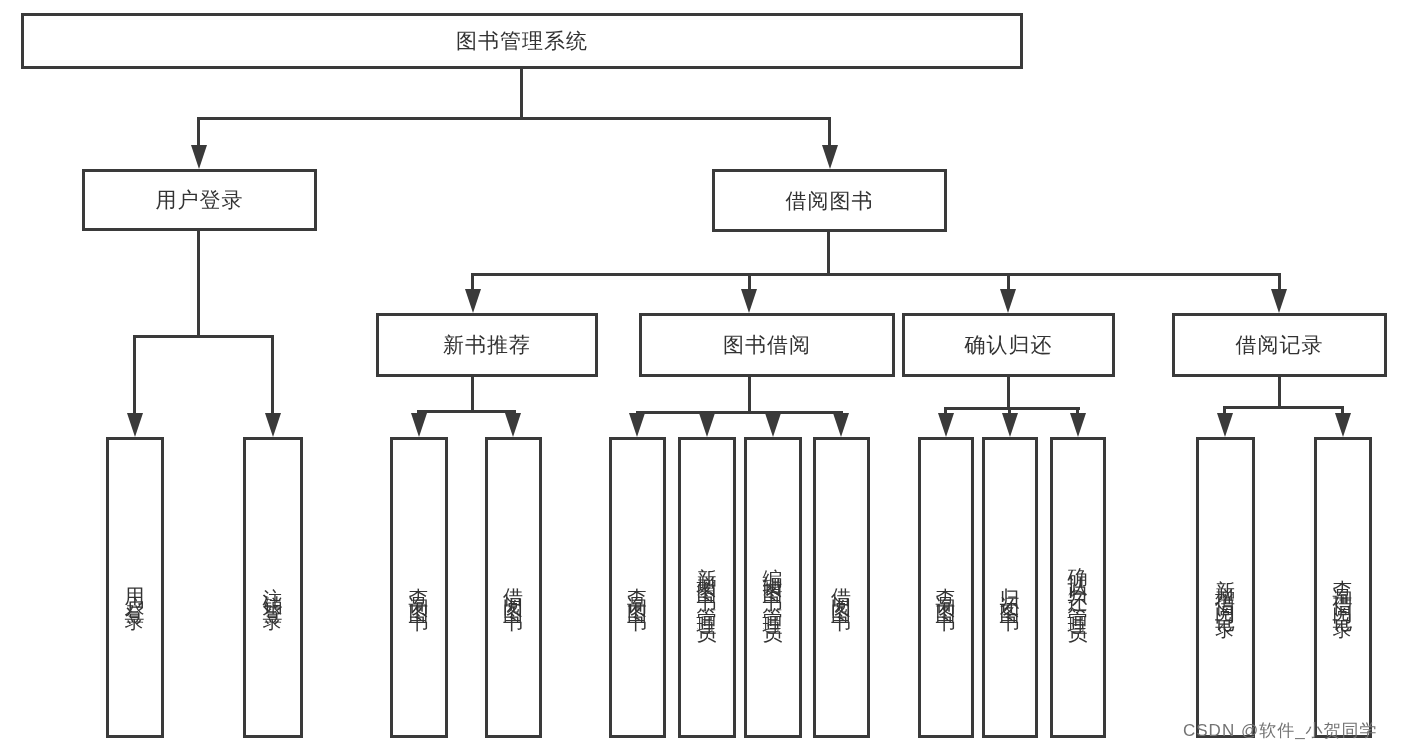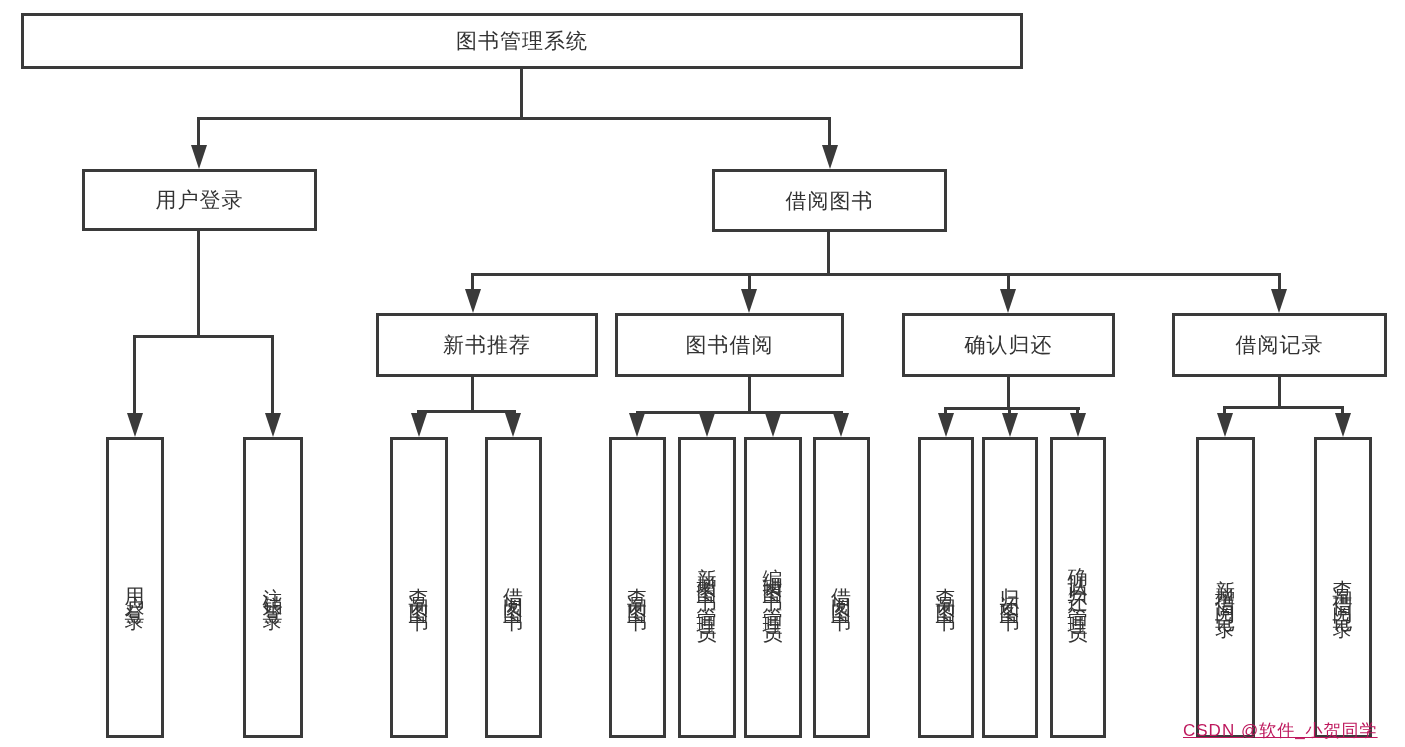--- a/index.html
+++ b/index.html
@@ -20,41 +20,41 @@
   .arrow{
     position:absolute;width:0;height:0;
     border-left:8px solid transparent;border-right:8px solid transparent;
     border-top:24px solid #3a3a3a;
   }
   
   .n-root   {left:21px;  top:13px;  width:1002px;height:56px;}
   .n-login  {left:82px;  top:169px; width:235px; height:62px;}
   .n-mgmt   {left:712px; top:169px; width:235px; height:63px;}
   .n-new    {left:362px; top:313px; width:222px; height:64px;margin-left:14px;}
-  .n-borrow {left:615px; top:313px; width:229px; height:64px;}
+  .n-borrow {left:639px; top:313px; width:256px; height:64px;}
   .n-current{left:902px; top:313px; width:213px; height:64px;}
   .n-records{left:1172px;top:313px; width:215px; height:64px;}
   
   .l1 {left:106px; top:437px;width:58px;height:301px;}
   .l2 {left:243px; top:437px;width:60px;height:301px;}
   .l3 {left:390px; top:437px;width:58px;height:301px;}
   .l4 {left:485px; top:437px;width:57px;height:301px;}
   .l5 {left:609px; top:437px;width:57px;height:301px;}
   .l6 {left:678px; top:437px;width:58px;height:301px;}
   .l7 {left:744px; top:437px;width:58px;height:301px;}
   .l8 {left:813px; top:437px;width:57px;height:301px;}
   .l9 {left:918px; top:437px;width:56px;height:301px;}
   .l10{left:982px; top:437px;width:56px;height:301px;}
   .l11{left:1050px;top:437px;width:56px;height:301px;}
   .l12{left:1196px;top:437px;width:59px;height:301px;}
   .l13{left:1314px;top:437px;width:58px;height:301px;}
   
   .watermark{
-    position:absolute;left:1183px;top:719px;font-size:17px;color:#be185d;
-    letter-spacing:1px;white-space:nowrap;z-index:5;text-decoration:underline;
+    position:absolute;left:1183px;top:719px;font-size:17px;color:#737373;
+    letter-spacing:1px;white-space:nowrap;z-index:5;
   }
 </style>
 </head>
 <body>
 
 <div id="canvas">
 
   <div class="box n-root">图书管理系统</div>
 
   <div class="vline" style="left:520px;top:69px;height:48px;"></div>

